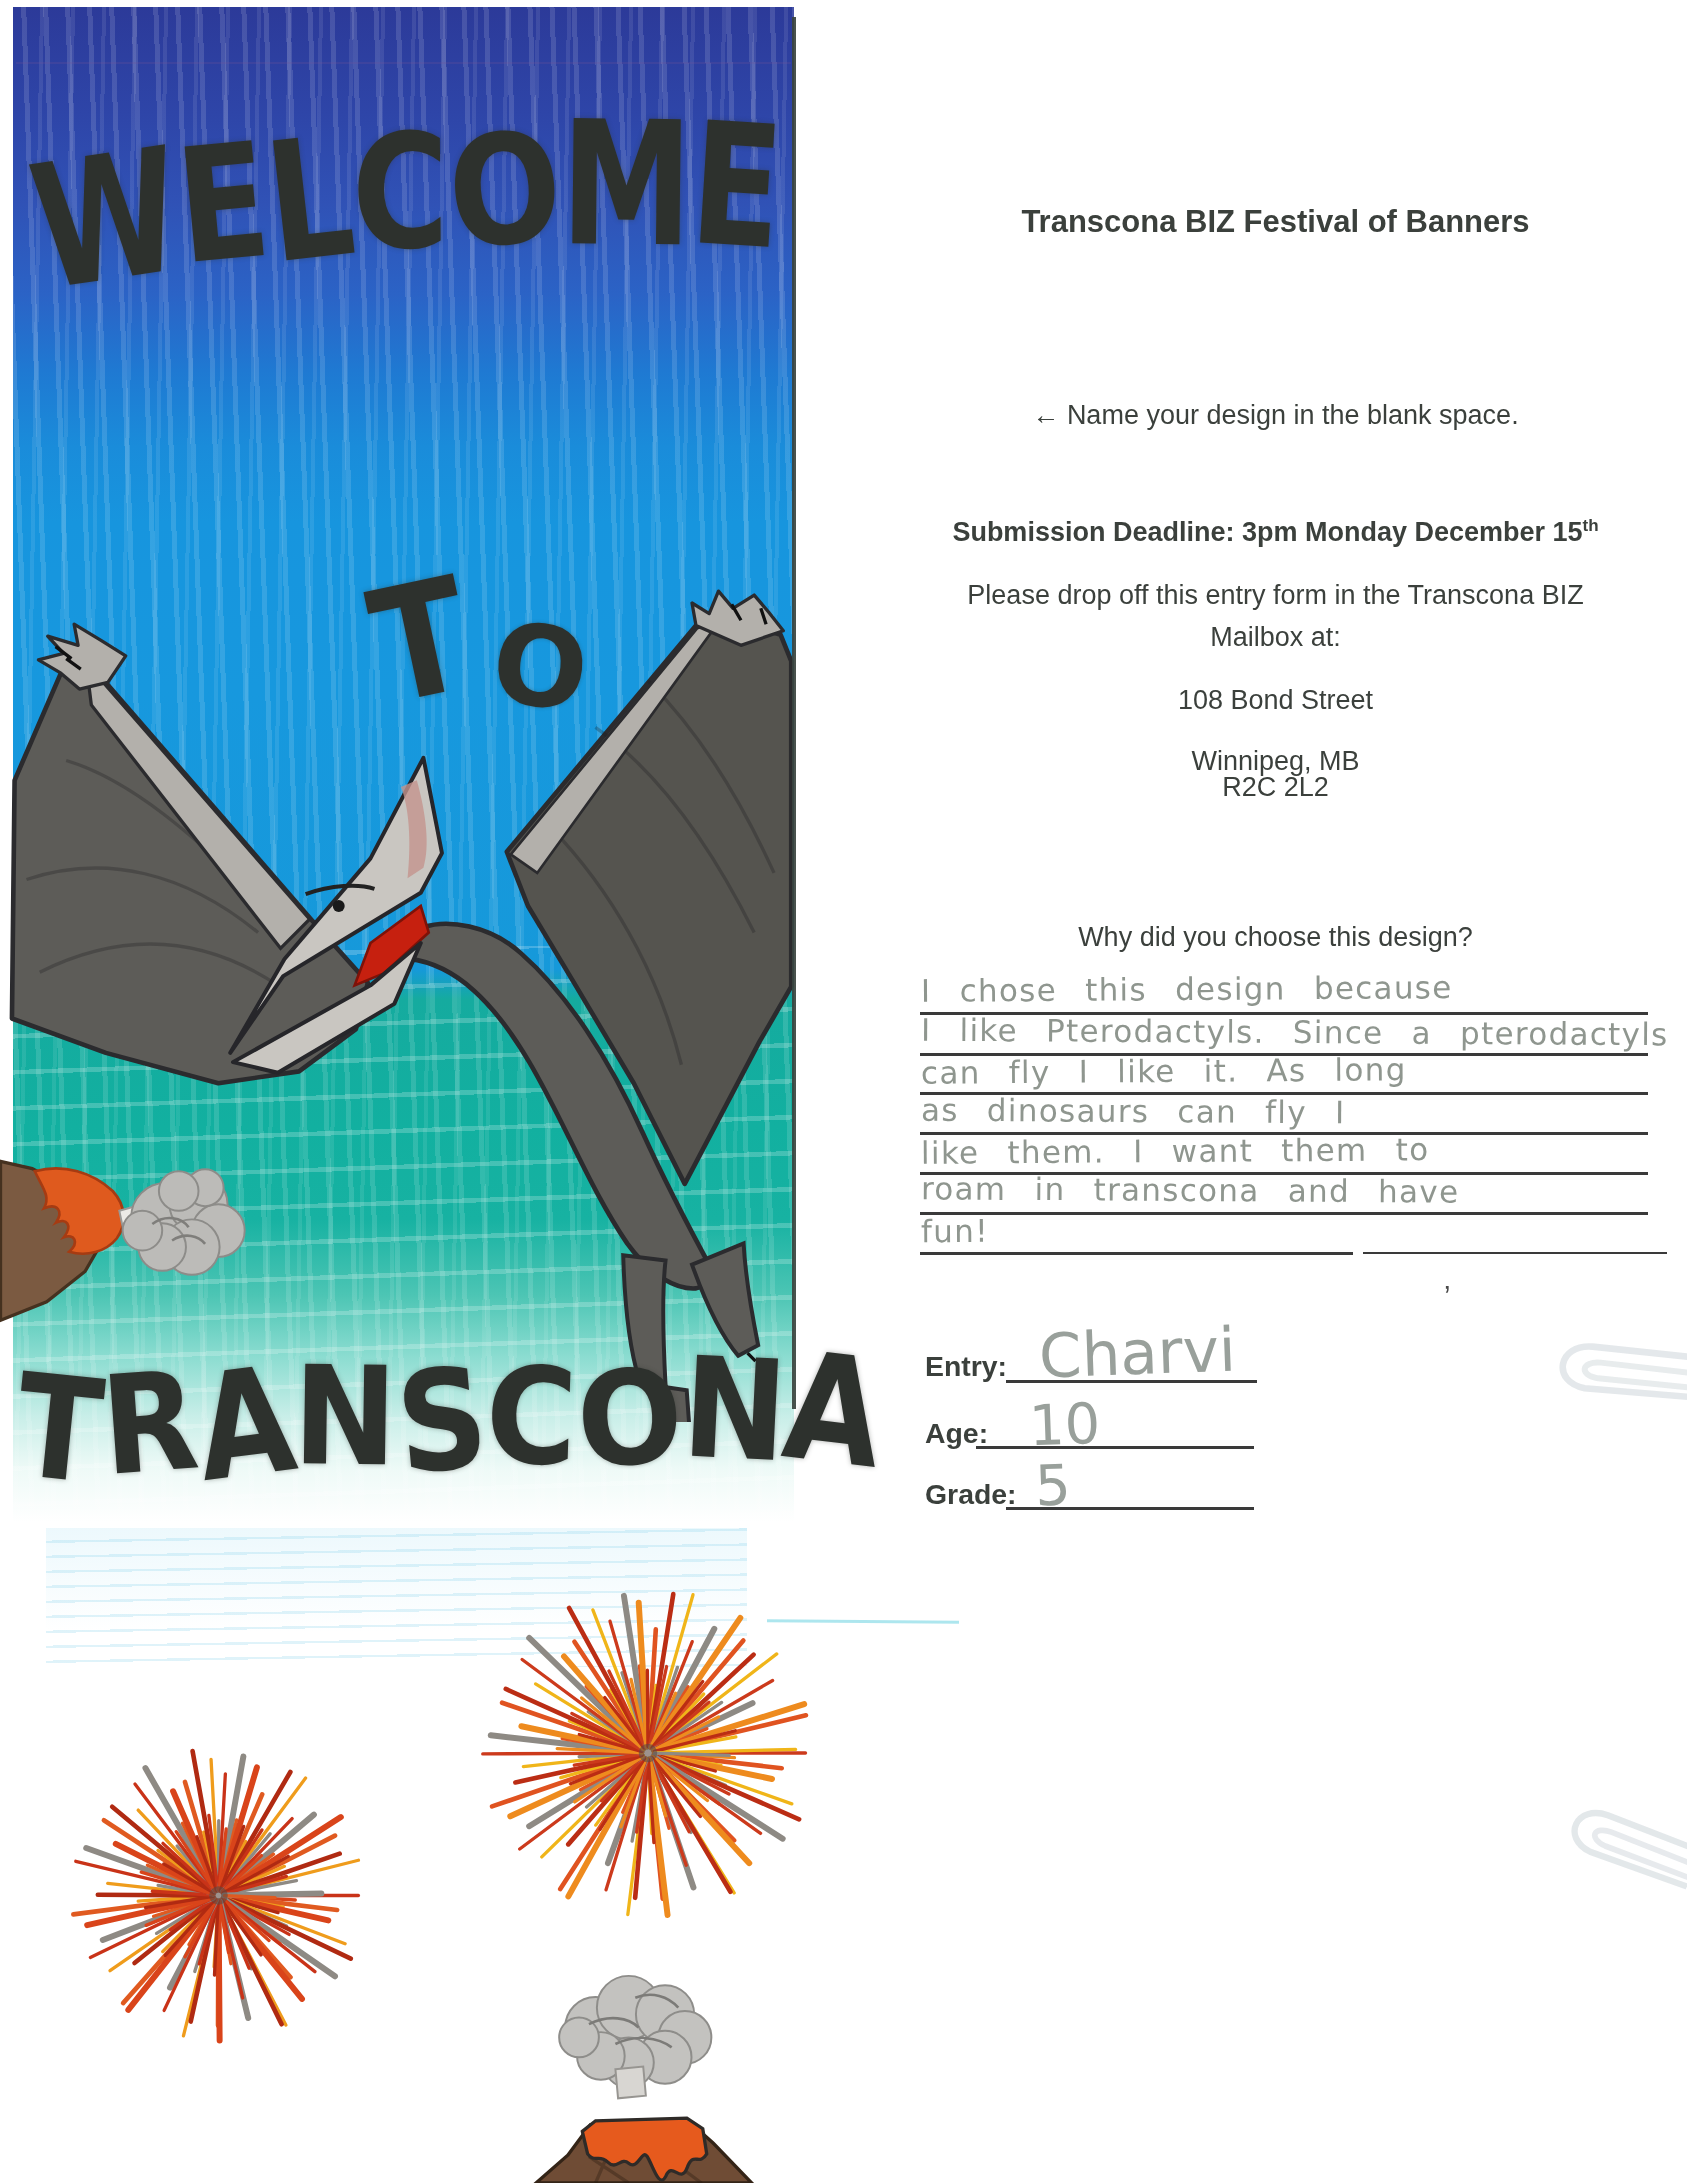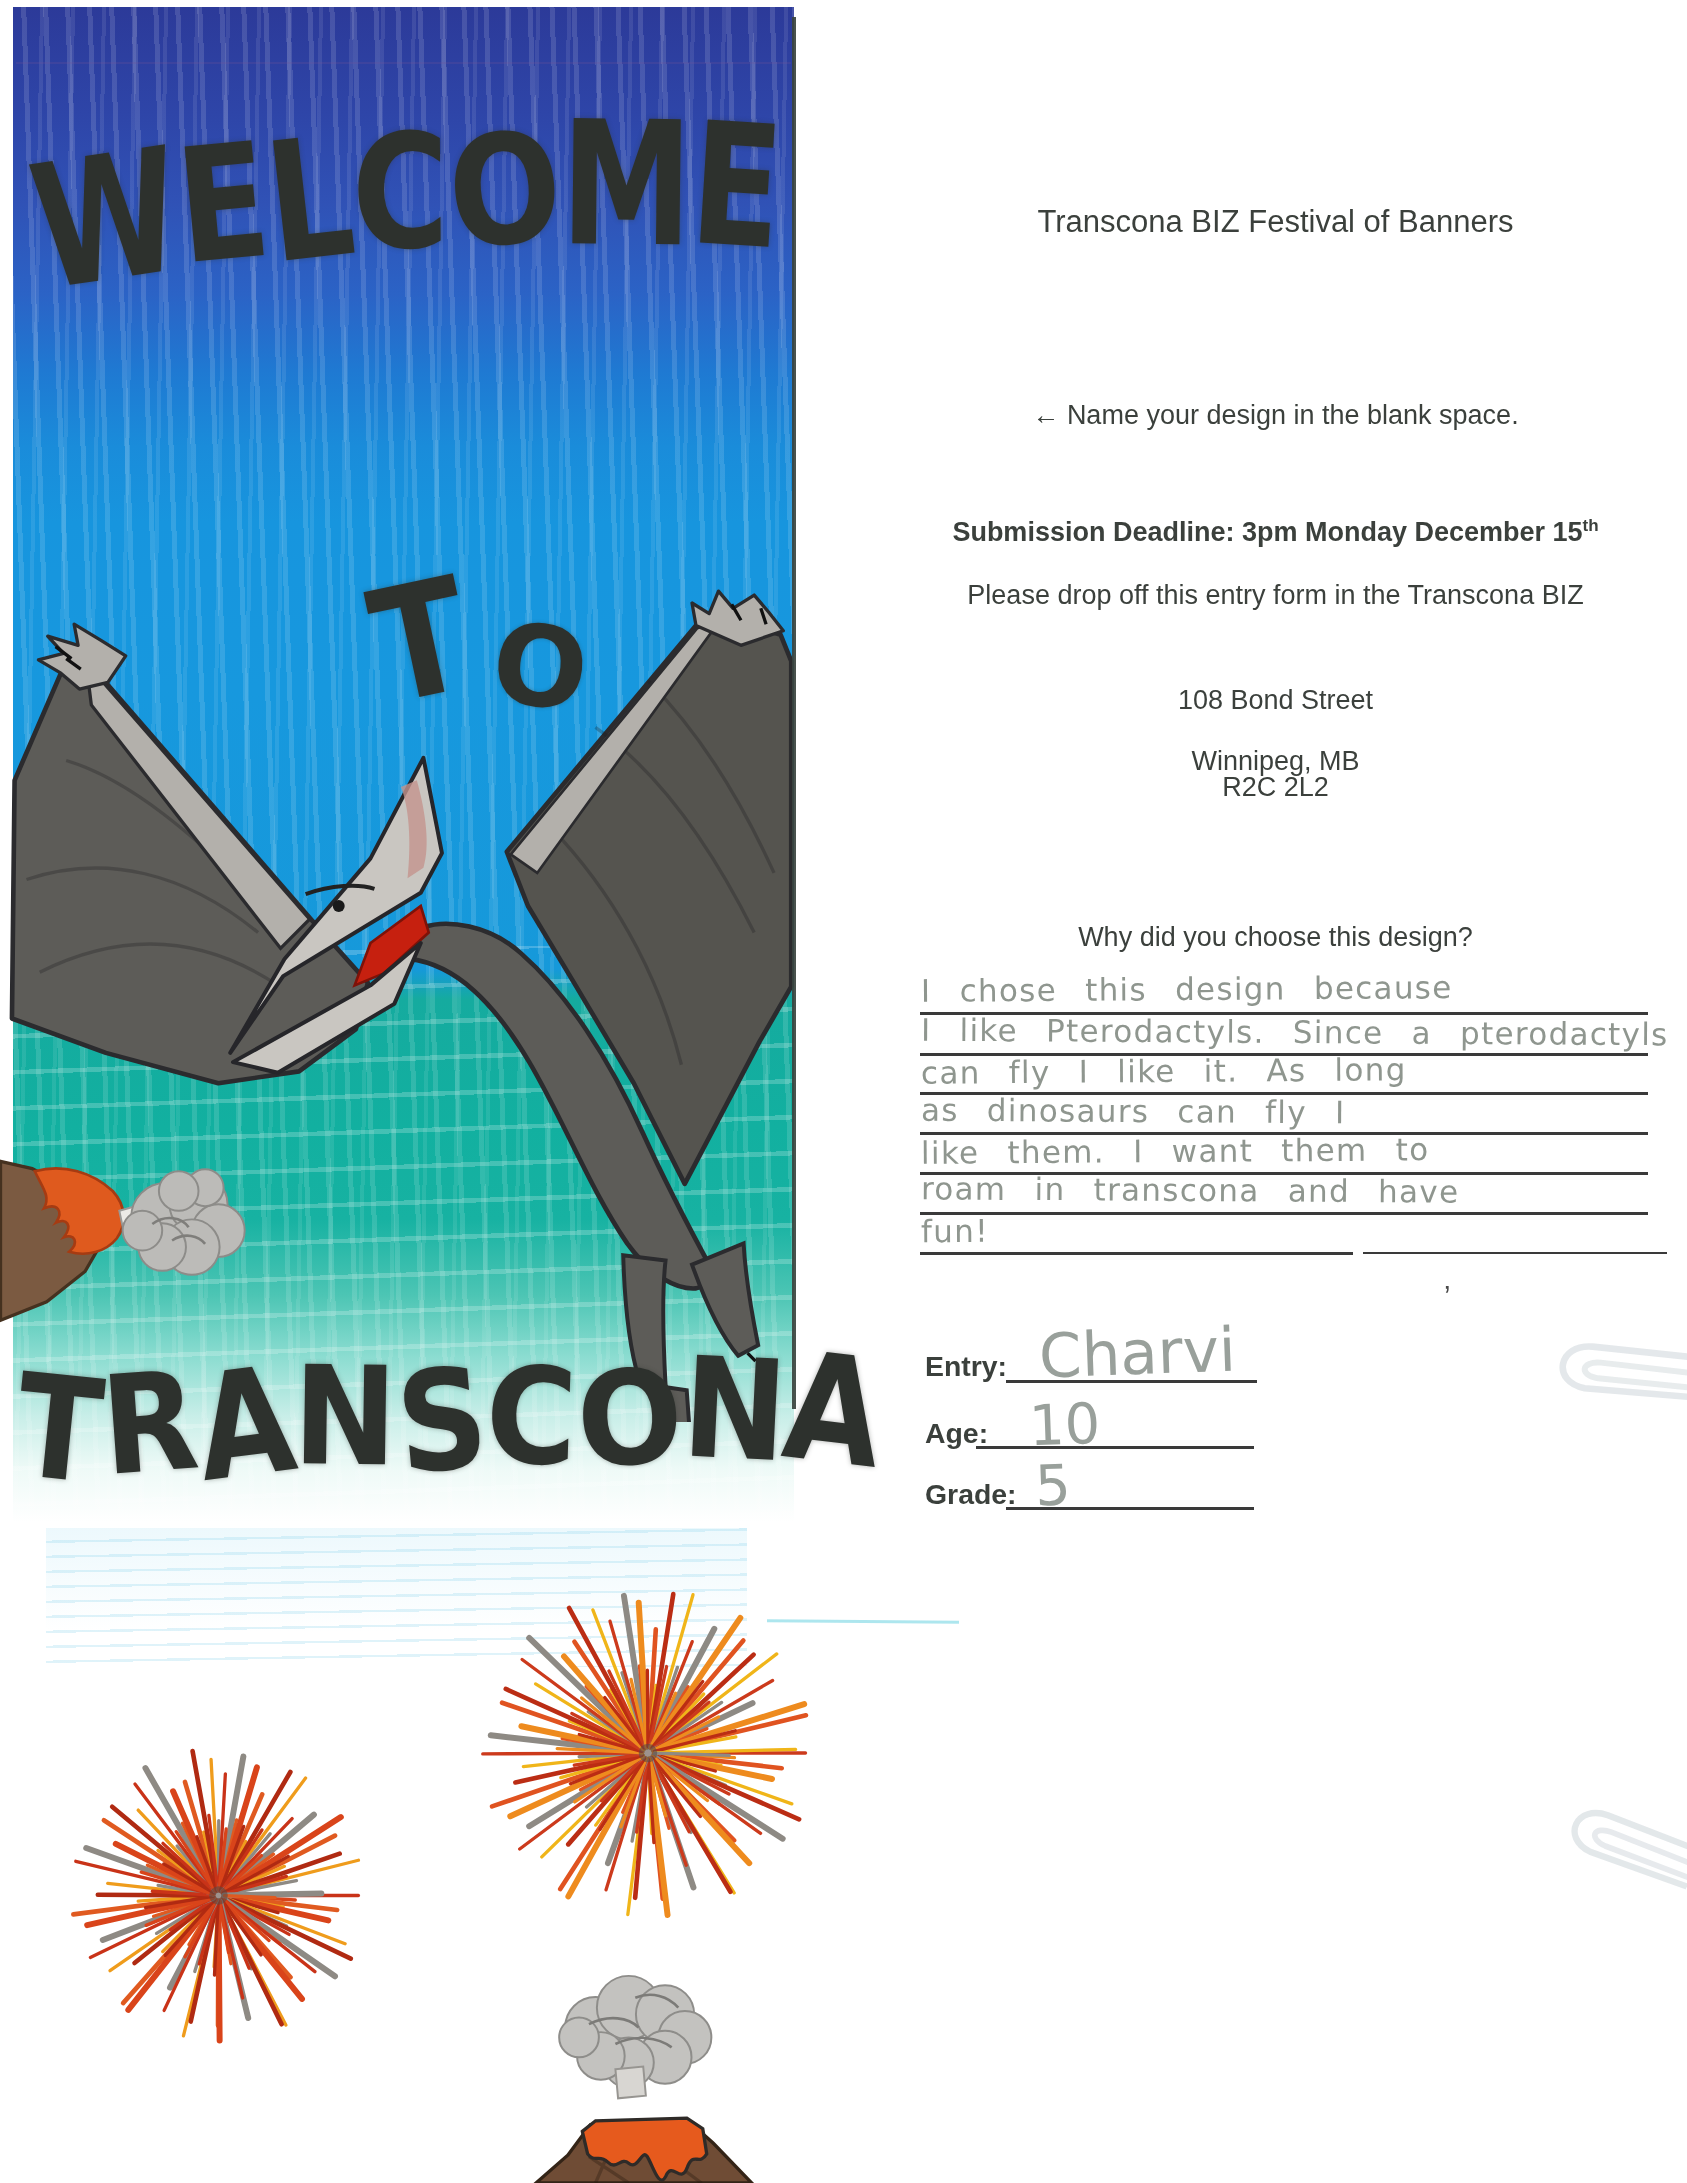--- a/index.html
+++ b/index.html
@@ -48,21 +48,21 @@
   .w-transcona .ltr:nth-child(4){transform:rotate(2deg) translateY(-2.6px) scaleY(1.1);}
   .w-transcona .ltr:nth-child(5){transform:rotate(-4deg) translateY(4px) scaleY(1.12);}
   .w-transcona .ltr:nth-child(6){transform:rotate(3deg) translateY(1.3px) scaleY(1.08);}
   .w-transcona .ltr:nth-child(7){transform:rotate(-2deg) translateY(5.3px) scaleY(1.05);}
   .w-transcona .ltr:nth-child(8){transform:rotate(4deg) translateY(-1.3px) scaleY(1.12);}
   .w-transcona .ltr:nth-child(9){transform:rotate(8deg) translateY(1.3px) scaleY(1.2);}
 
   
   #col{left:880px;top:0;width:791px;height:2183px;}
   .ctr{left:0;width:791px;text-align:center;}
-  .t-bold{font-weight:normal;font-size:31px;}
+  .t-bold{font-weight:bold;font-size:31px;}
   .t-reg{font-size:27px;}
   .t-bold-sm{font-weight:bold;font-size:27px;}
   sup{font-size:17px;text-align:right;}
   .rule{position:absolute;height:2.6px;background:#3a3a3a;}
   .ans{position:absolute;left:41px;white-space:nowrap;font-size:31px;color:#8f968f;
        letter-spacing:1.3px;word-spacing:17px;font-family:"DejaVu Sans",sans-serif;}
   .ans:nth-child(odd){transform:rotate(-.4deg);}
   .ans:nth-child(even){transform:rotate(.35deg);}
   .fld{position:absolute;left:45px;font-weight:bold;font-size:28.4px;}
   .hand{position:absolute;font-family:"DejaVu Sans",sans-serif;color:#99a09b;transform:rotate(-2deg);}
@@ -414,20 +414,21 @@
   <div class="abs ctr t-reg" style="top:400px">
     <span>←</span>
     <span>Name your design in the blank space.</span>
   </div>
 
   <div class="abs ctr t-bold-sm" style="top:516px">
     <span>Submission Deadline: 3pm Monday December 15</span><sup>th</sup>
   </div>
 
   <div class="abs ctr t-reg" style="top:580px">Please drop off this entry form in the Transcona BIZ</div>
+  <div class="abs ctr t-reg" style="top:622px">Mailbox at:</div>
 
   <div class="abs ctr t-reg" style="top:685px">108 Bond Street</div>
   <div class="abs ctr t-reg" style="top:746px">Winnipeg, MB</div>
   <div class="abs ctr t-reg" style="top:772px">R2C 2L2</div>
 
   <div class="abs ctr t-reg" style="top:922px">Why did you choose this design?</div>
 
   <div class="abs" style="top:0;left:0;width:791px;height:1323px">
     <span class="ans" style="top:971px">I chose this design because</span>
     <span class="ans" style="top:1014px">I like Pterodactyls. Since a pterodactyls</span>

